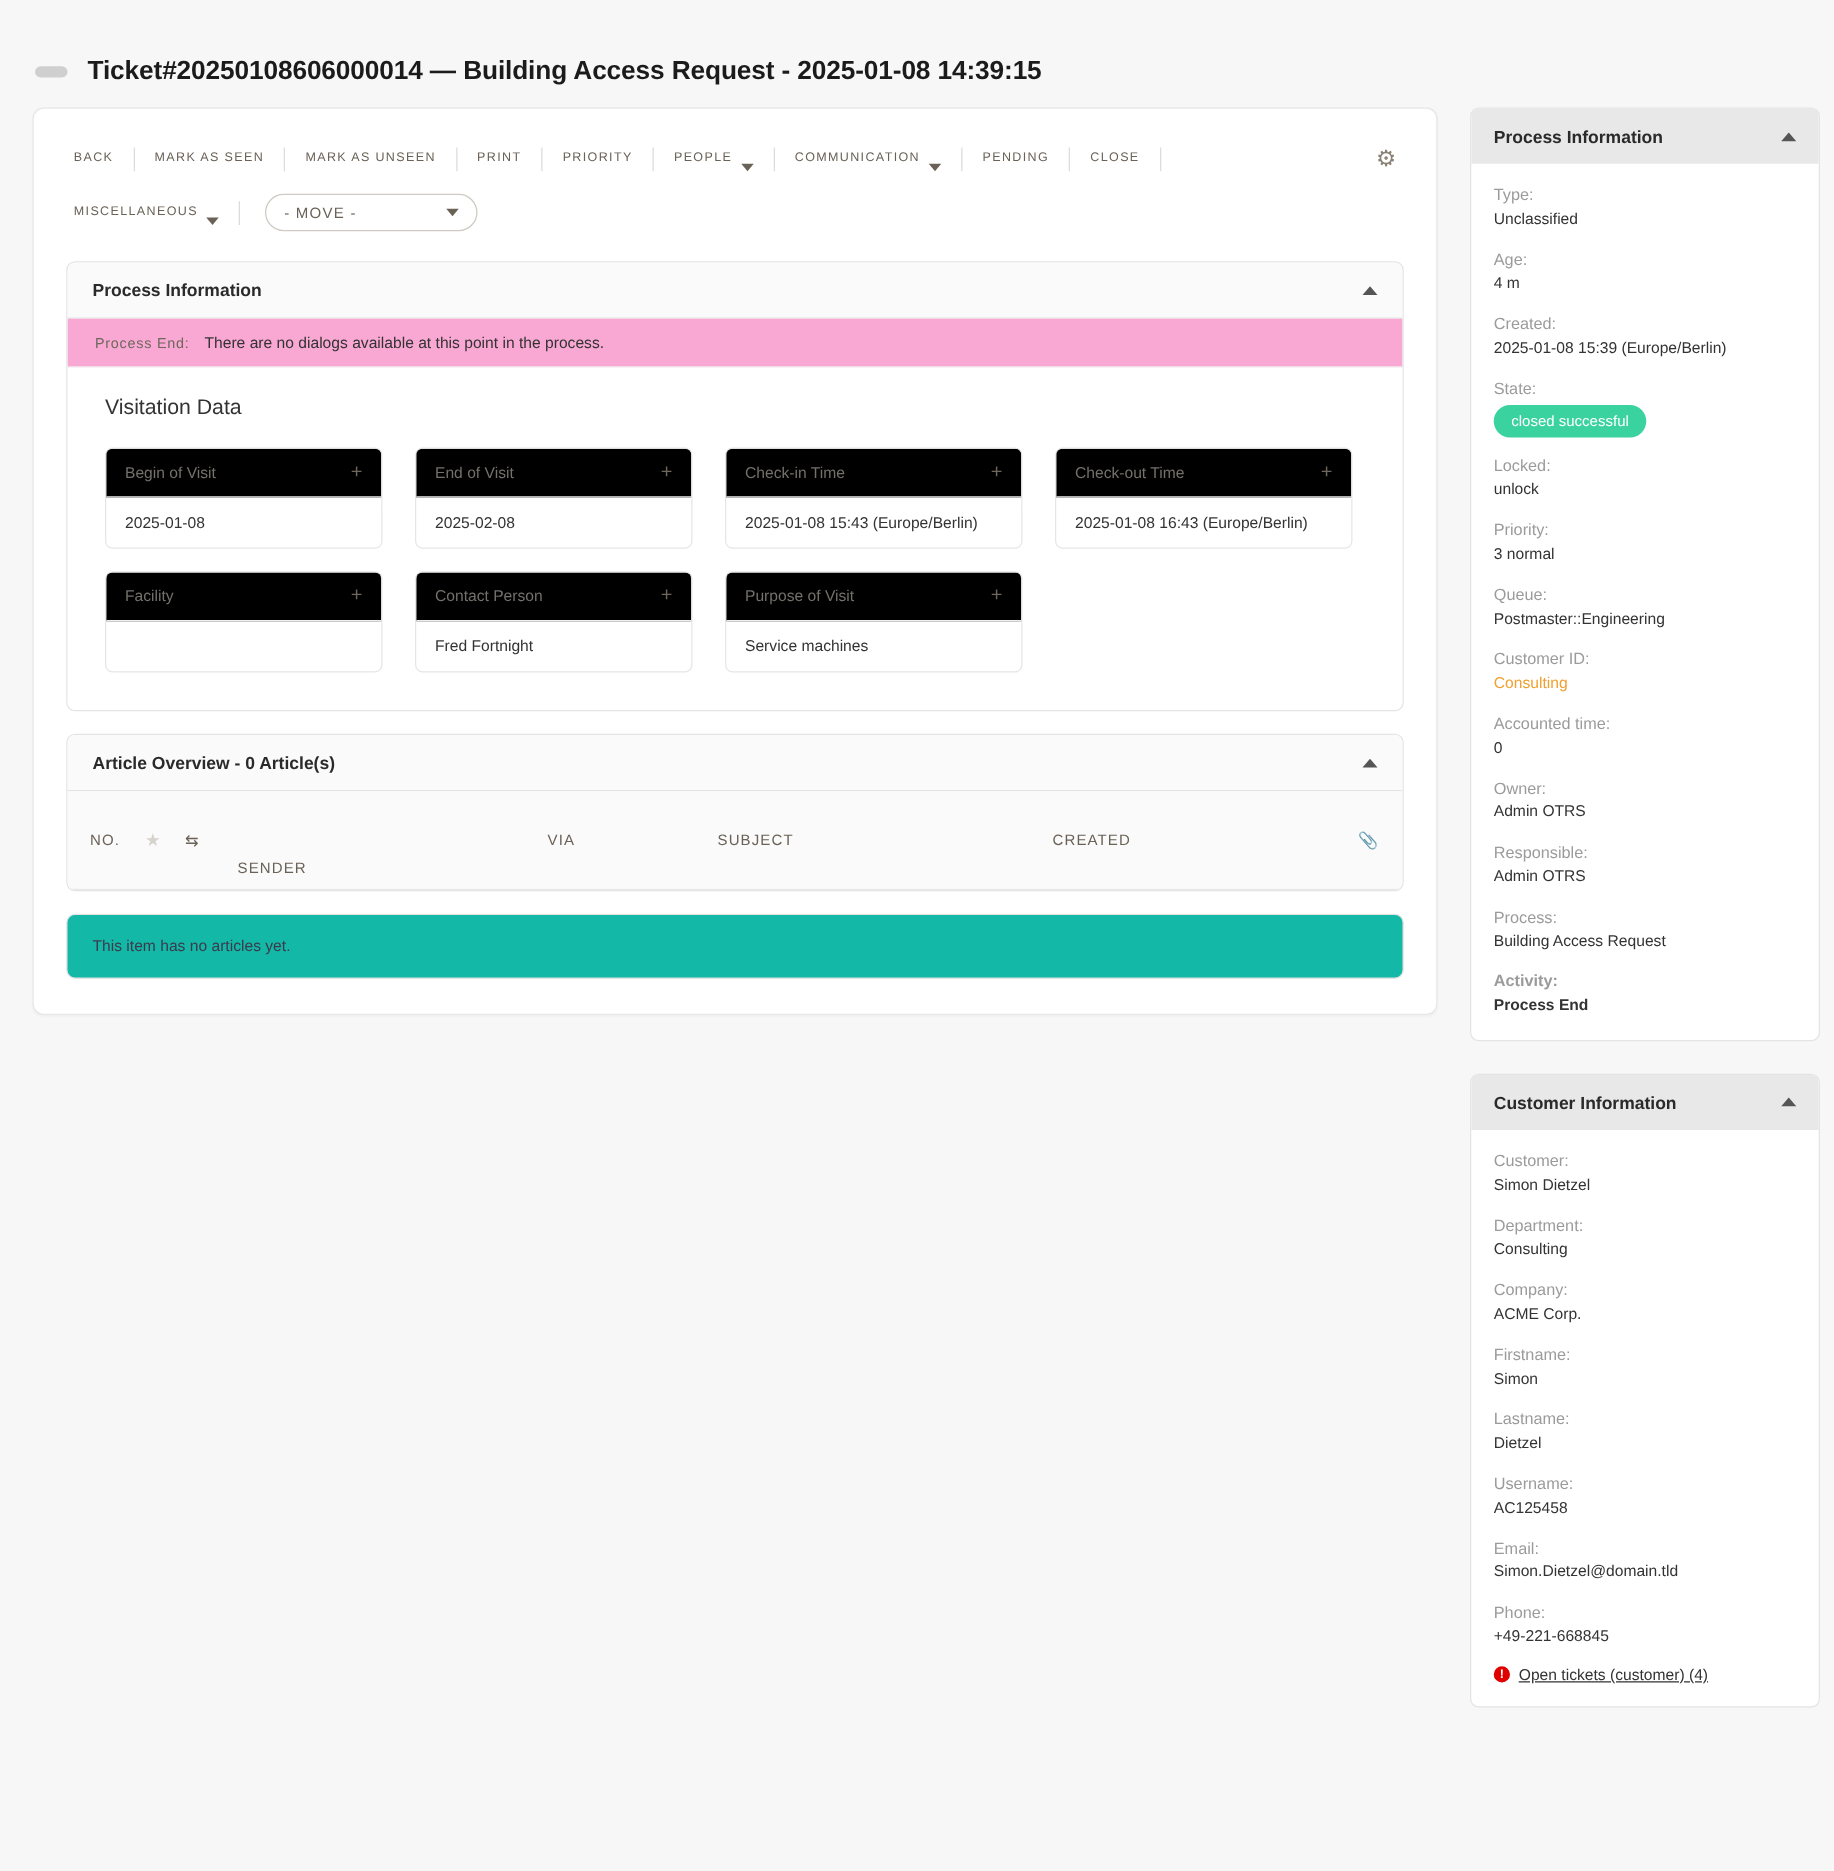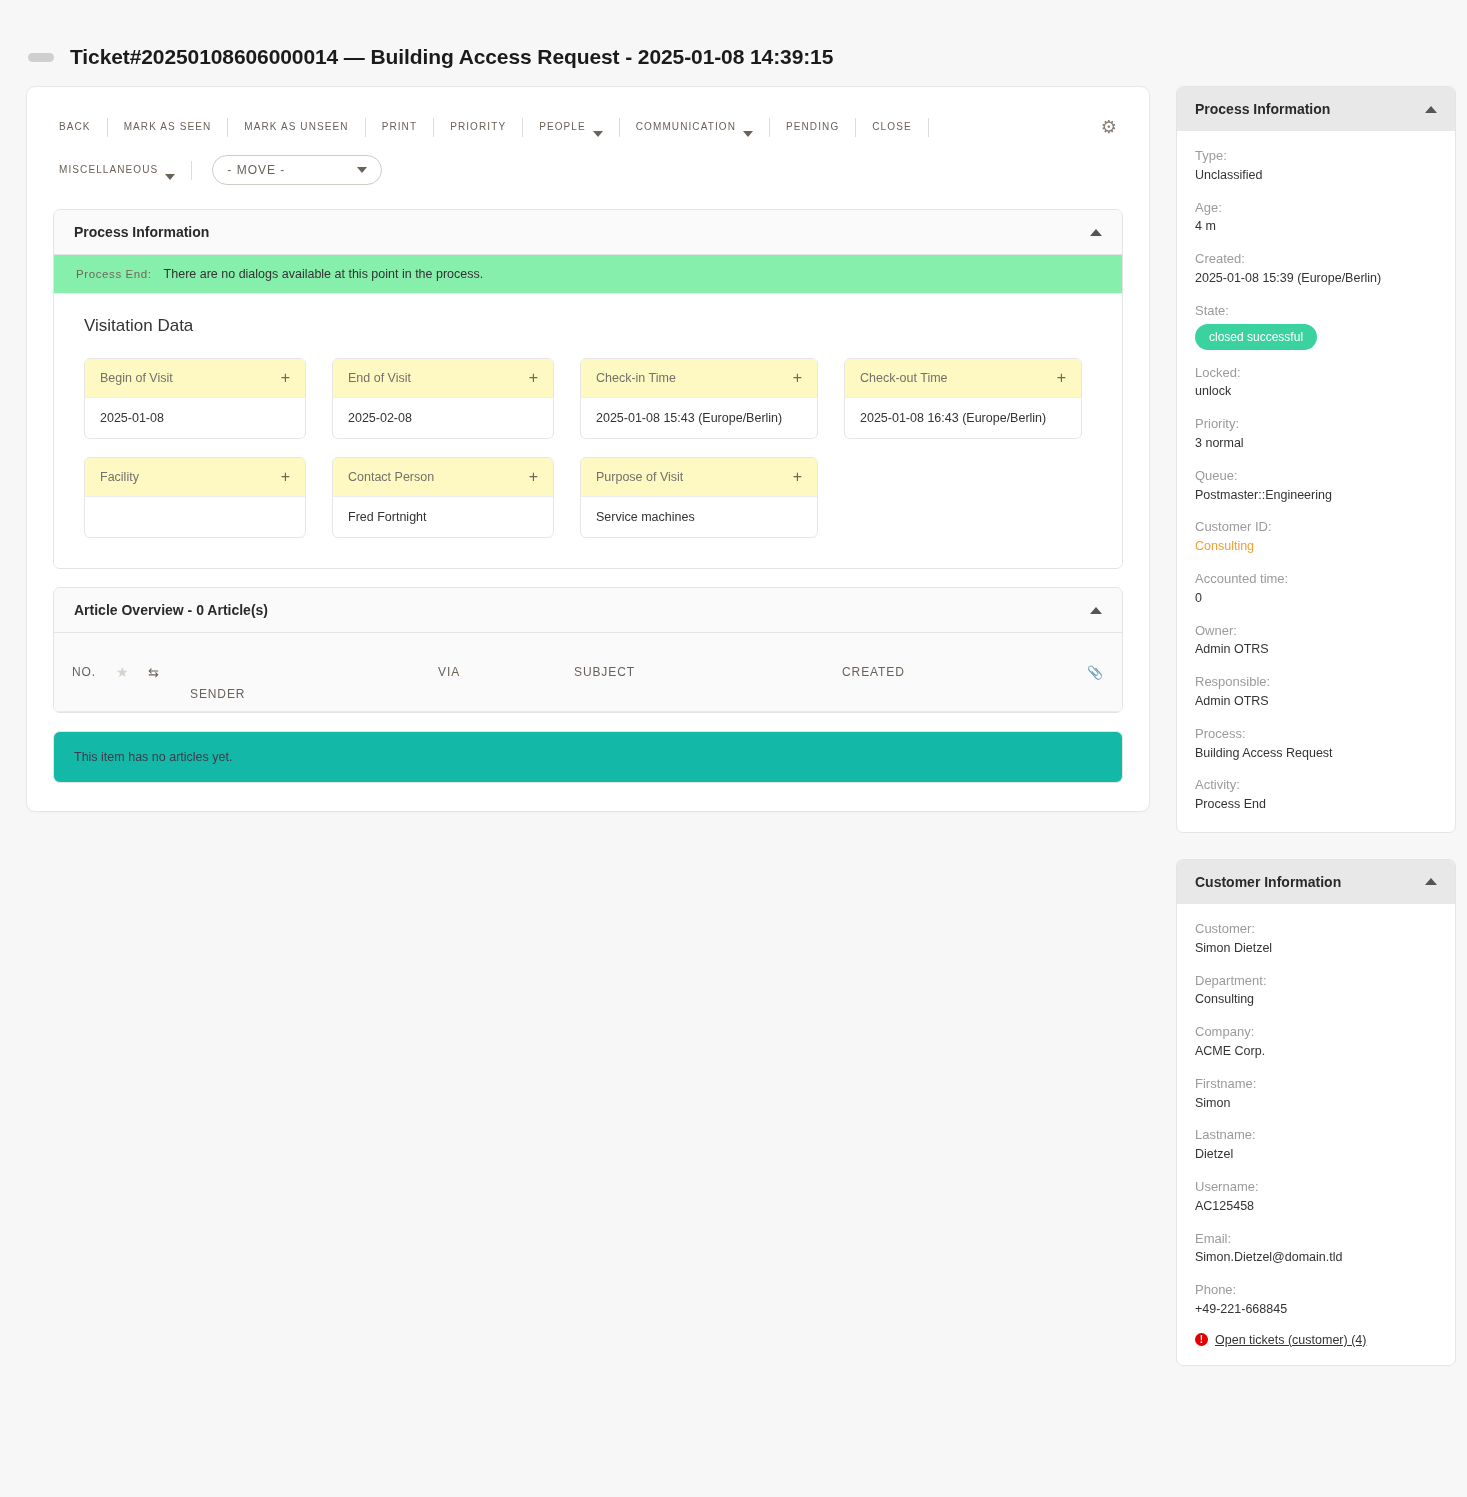--- a/index.html
+++ b/index.html
@@ -134,21 +134,21 @@
   }
   .caret-up {
     width: 0; height: 0;
     border-left: 6px solid transparent;
     border-right: 6px solid transparent;
     border-bottom: 7px solid #555;
     cursor: pointer;
   }
   .process-end-row {
     display: flex; align-items: baseline; gap: 12px;
-    background: #86efac;
+    background: #f9a8d4;
     border-bottom: 1px solid #ededed;
     padding: 12px 22px;
   }
   .process-end-label {
     font-size: 11.5px;
     letter-spacing: 0.6px;
     color: #6f675c;
     white-space: nowrap;
   }
   .process-end-text {
@@ -171,21 +171,21 @@
   .field-card {
     width: 222px;
     border: 1px solid #e6e6e6;
     border-radius: 6px;
     overflow: hidden;
     background: #fff;
   }
   .field-card.wide { width: 238px; }
   .field-card-head {
     display: flex; align-items: center; justify-content: space-between;
-    background: #fef9c3;
+    background: #000000;
     border-bottom: 1px solid #ededed;
     padding: 11px 15px;
   }
   .field-label {
     font-size: 12.5px;
     color: #74706a;
   }
   .field-plus {
     font-size: 16px;
     color: #6f675c;
@@ -245,21 +245,21 @@
     padding: 14px 18px;
   }
   .side-head h2 {
     margin: 0;
     font-size: 14px;
     font-weight: bold;
     color: #2a2a2a;
   }
   .side-body { padding: 16px 18px 18px 18px; }
   .kv { margin-bottom: 14px; }
-  .kv:last-child { margin-bottom: 0; }
+  .kv:last-child { margin-bottom: 0; font-weight: bold; }
   .k {
     font-size: 13px;
     color: #9b9b9b;
     line-height: 1.45;
   }
   .v {
     font-size: 12.5px;
     color: #333;
     line-height: 1.5;
     word-break: break-word;

